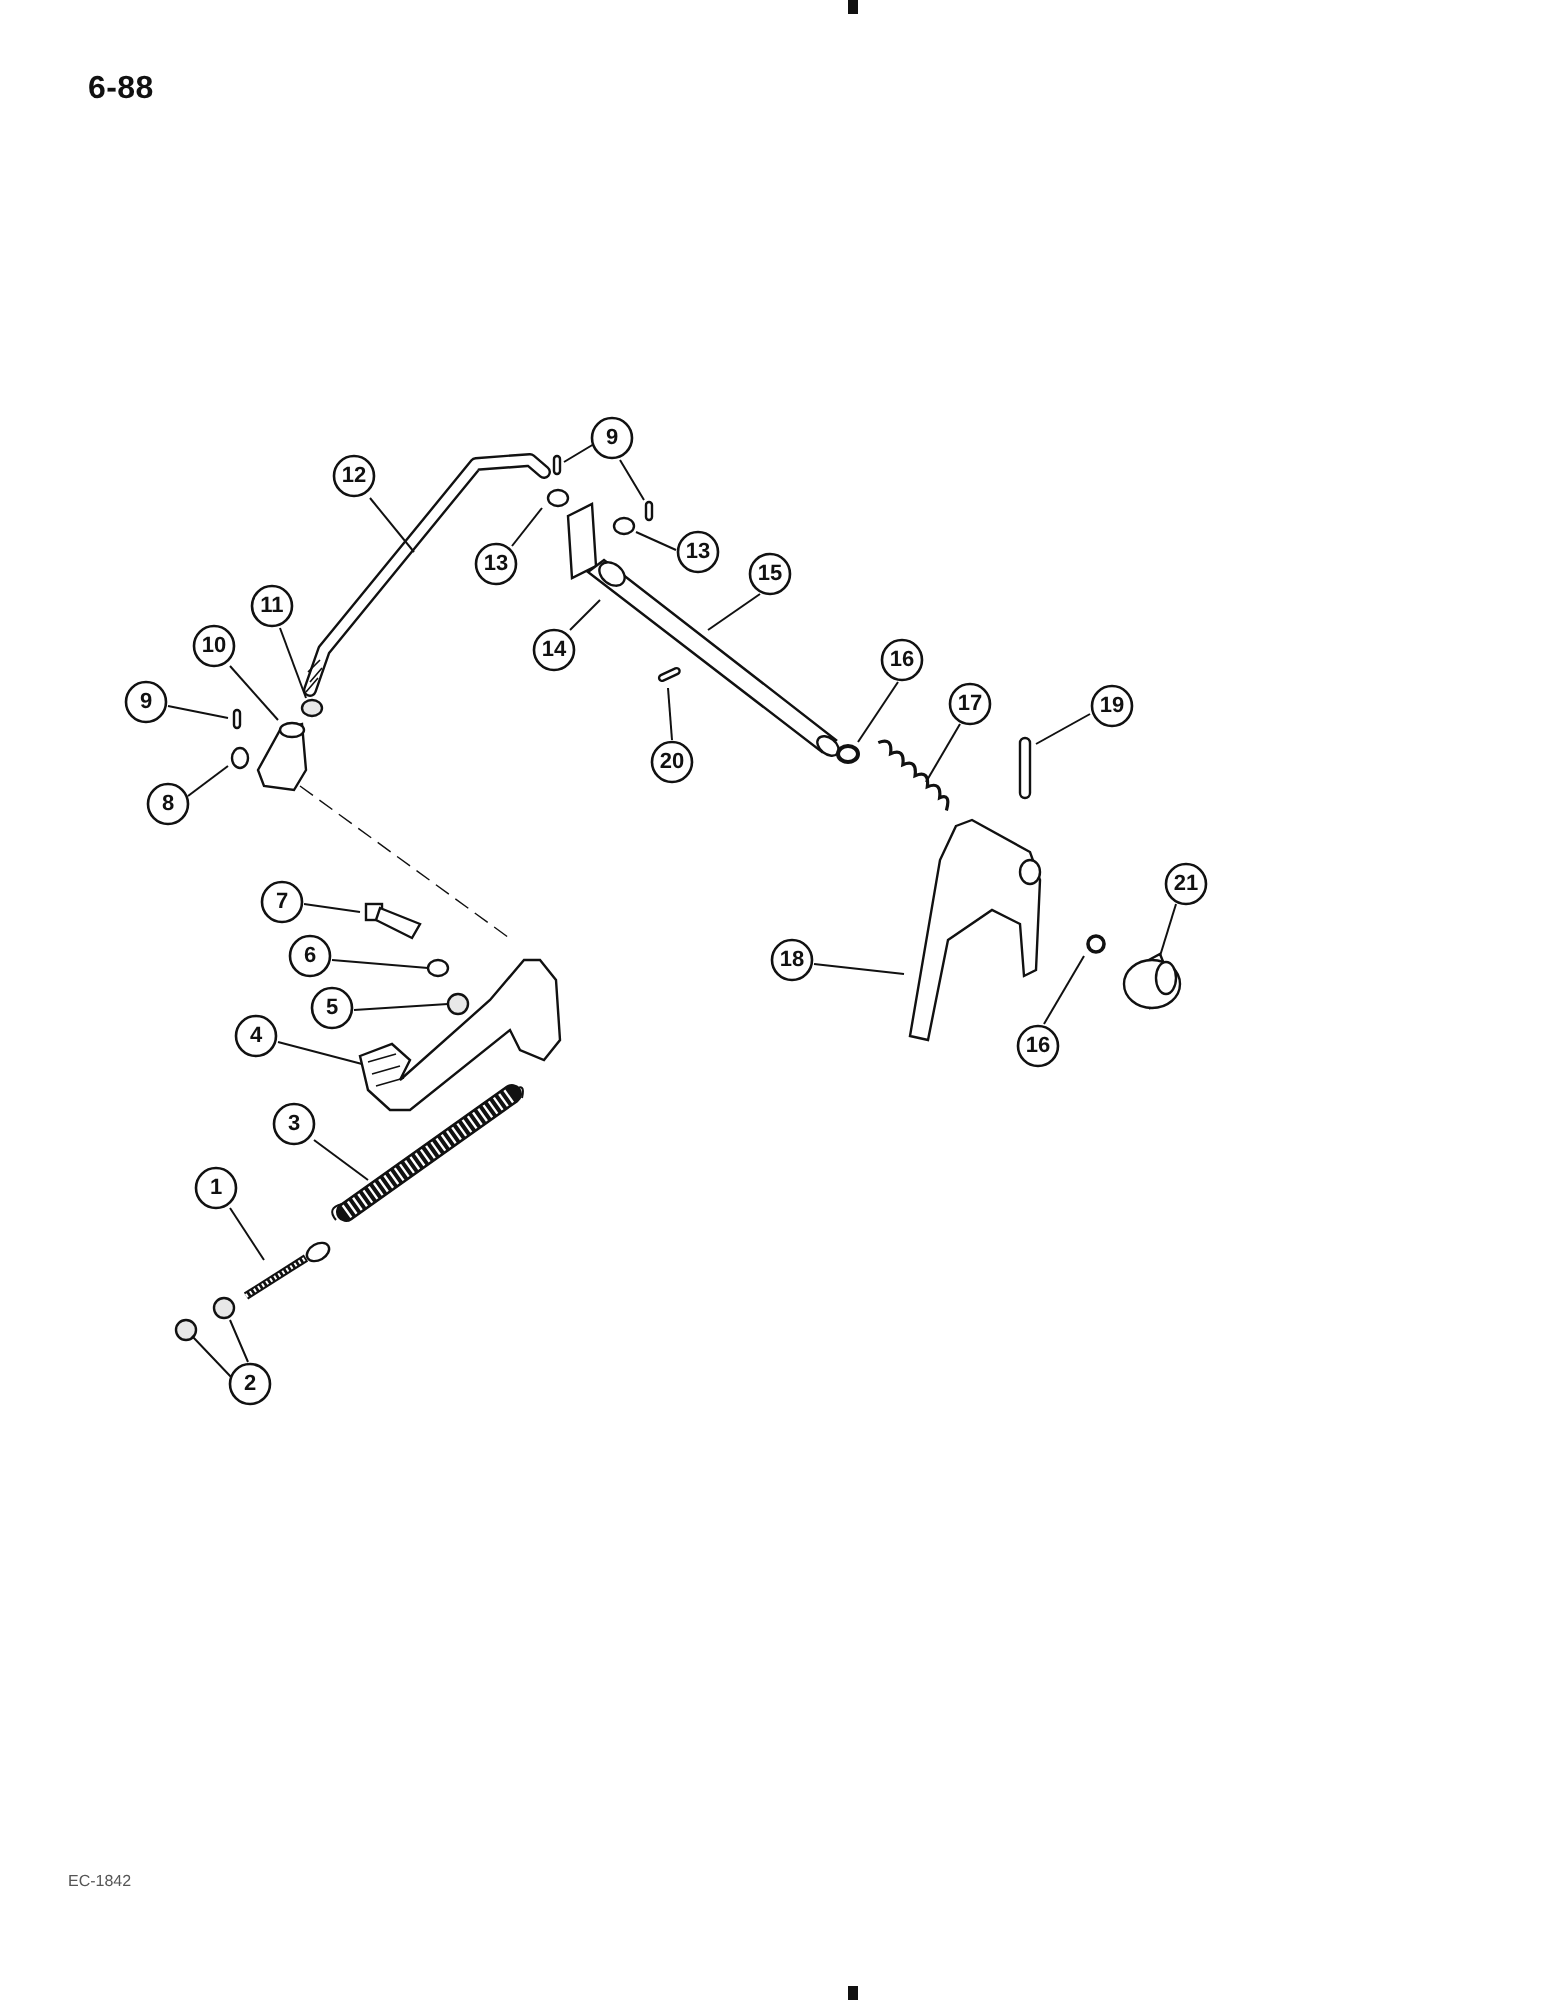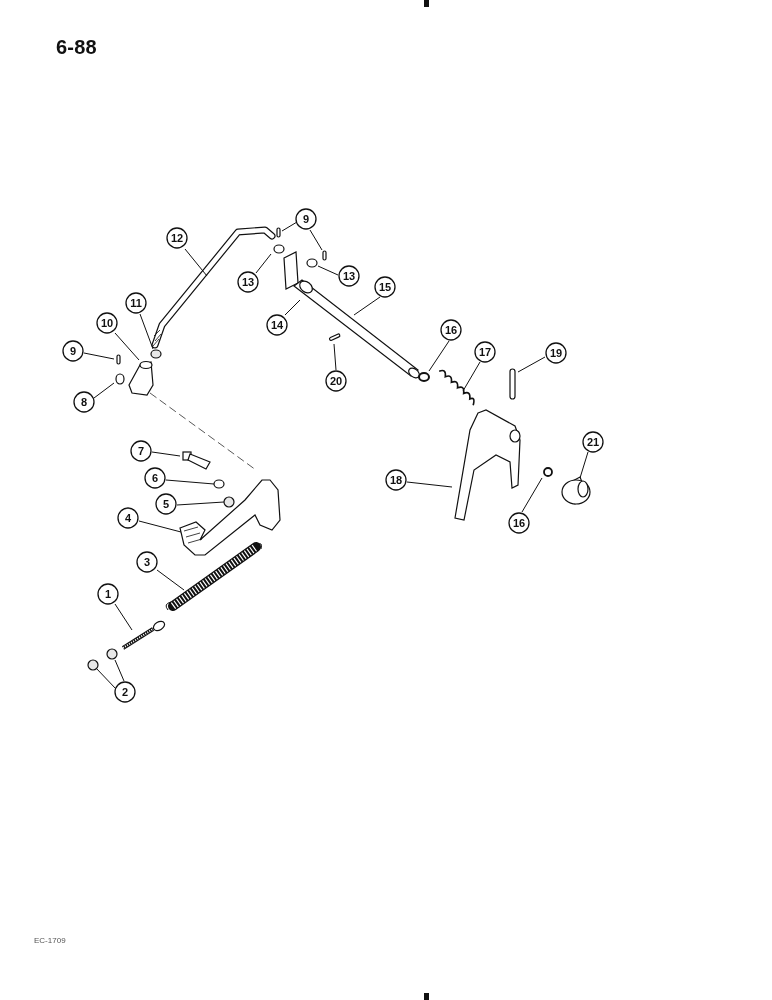--- a/index.html
+++ b/index.html
@@ -1,17 +1,17 @@
 <!DOCTYPE html>
 <html><head>
 <meta charset="utf-8">
 <style>
   html,body{margin:0;padding:0;background:#fff;}
   body{width:772px;height:1000px;position:relative;overflow:hidden;font-family:"Liberation Sans",sans-serif;color:#111;}
-  .page-num{position:absolute;left:56px;top:36px;font-size:20px;font-weight:bold;letter-spacing:0.2px;}
+  .page-num{position:absolute;left:44px;top:36px;font-size:16px;font-weight:bold;letter-spacing:0.2px;}
   .ref-code{position:absolute;left:34px;top:936px;font-size:8px;color:#555;font-family:"Liberation Sans Narrow","Liberation Sans",sans-serif;}
   .top-mark{position:absolute;left:424px;top:0;width:5px;height:7px;background:#111;}
   .bot-mark{position:absolute;left:424px;top:993px;width:5px;height:7px;background:#111;}
   svg{position:absolute;left:0;top:0;}
   .callout circle{fill:#fff;stroke:#111;stroke-width:1.3;}
   .callout text{font-family:"Liberation Sans",sans-serif;font-size:11px;font-weight:bold;text-anchor:middle;dominant-baseline:central;fill:#111;}
   .ld{stroke:#111;stroke-width:1;fill:none;}
   .part{stroke:#111;stroke-width:1.2;fill:#fff;}
   .partfill{stroke:#111;stroke-width:1.2;fill:#e8e8e8;}
 </style>
@@ -230,14 +230,14 @@
   <g class="callout">
       <circle cx="336" cy="381" r="10"></circle>
       <text x="336" y="381">20</text>
     </g>
   <g class="callout">
       <circle cx="593" cy="442" r="10"></circle>
       <text x="593" y="442">21</text>
     </g>
 </svg>
 
-<div class="ref-code">EC-1709</div>
+<div class="ref-code">EC-1842</div>
 <div class="bot-mark"></div>
 
 </body></html>

